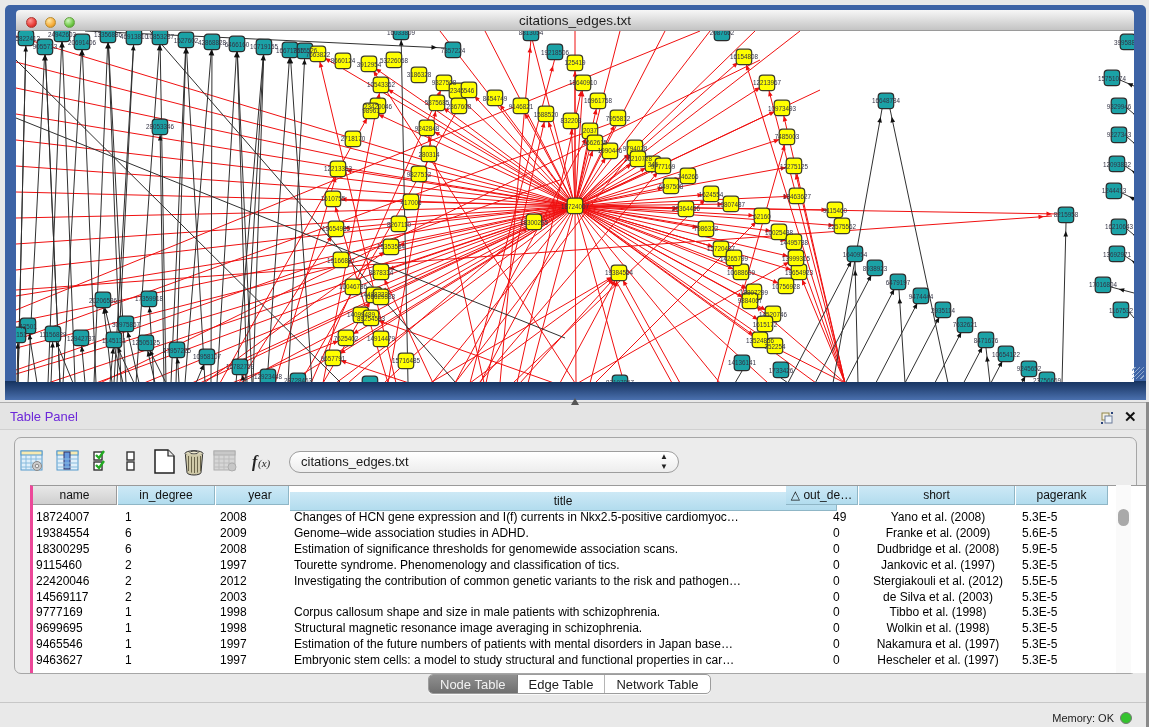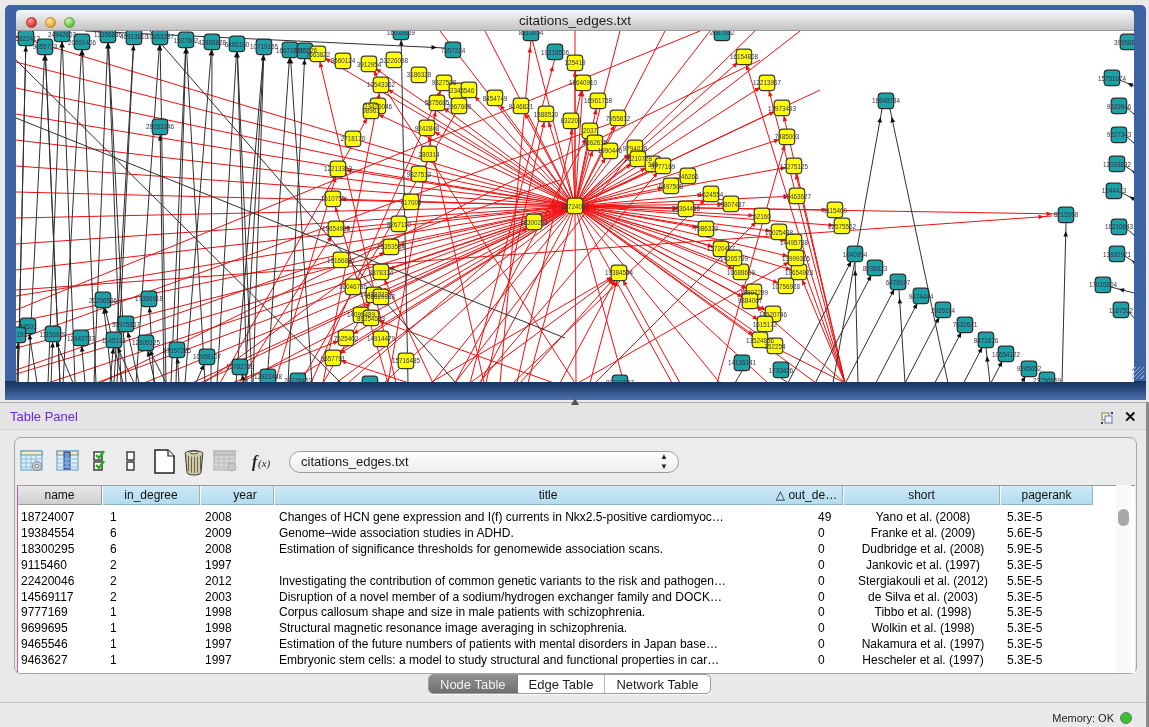--- a/index.html
+++ b/index.html
@@ -33,22 +33,22 @@
 .tp-float { position:absolute; left:1101px; top:412px; width:13px; height:13px; }
 .tp-x { position:absolute; left:1124px; top:408px; font-size:15px; font-weight:bold; color:#111; }
 
 .panel { position:absolute; left:14px; top:437px; width:1123px; height:237px;
   border:1px solid #a6a6a6; border-radius:7px; background:#ececec; }
 .combo { position:absolute; left:289px; top:451px; width:390px; height:22px; background:linear-gradient(#ffffff,#ededed);
   border:1px solid #9d9d9d; border-radius:11px; font-size:13px; color:#1a1a1a; line-height:20px; padding-left:11px; }
 .combo .ar { position:absolute; right:10px; top:0px; font-size:8px; color:#222; line-height:10px; text-align:center; }
 
 
-.tbl { position:absolute; left:17px; top:485px; width:1118px; height:188px; background:#fff;
-  border-left:1px solid #ec4899; border-top:1px solid #9a9a9a; overflow:hidden; font-size:12px; }
+.tbl { position:absolute; left:30px; top:485px; width:1118px; height:188px; background:#fff;
+  border-left:3px solid #ec4899; border-top:1px solid #9a9a9a; overflow:hidden; font-size:12px; }
 .th { position:absolute; top:0; height:19px; background:linear-gradient(#cde9f6,#b2dcee);
   border-right:1px solid #8fb6c6; border-bottom:1px solid #8fb6c6; text-align:center; line-height:18px; color:#111; }
 .th0 { background:linear-gradient(#e8e8e8,#cfcfcf); border-right:1px solid #9a9a9a; border-bottom:1px solid #9a9a9a; }
 .tr { position:absolute; left:0; width:1080px; height:16px; line-height:16px; color:#000; white-space:nowrap; }
 .tr > div { position:absolute; top:0; height:16px; overflow:hidden; }
 .c0 { left:3px;   width:80px; }
 .c1 { left:92px;  width:90px; }
 .c2 { left:187px; width:70px; }
 .c3 { left:261px; width:492px; }
 .c4 { left:756px; width:70px;margin-left:44px; }
@@ -436,21 +436,21 @@
 
   <text x="232" y="19" font-family="Liberation Serif, serif" font-style="italic" font-weight="bold" font-size="16" fill="#222">f</text>
   <text x="238" y="19" font-family="Liberation Serif, serif" font-style="italic" font-size="11" fill="#222">(x)</text>
 </svg>
 <div class="combo">citations_edges.txt<div class="ar">▲<br>▼</div></div>
 
 <div class="tbl">
   <div class="th th0" style="left:0;width:84px;">name</div>
   <div class="th" style="left:85px;width:97px;">in_degree</div>
   <div class="th" style="left:183px;width:73px;padding-left:16px;">year</div>
-  <div class="th" style="left:257px;width:547px;">title</div>
+  <div class="th" style="left:257px;width:547px;margin-top:6px;">title</div>
   <div class="th" style="left:753px;width:72px;">△ out_de…</div>
   <div class="th" style="left:826px;width:156px;">short</div>
   <div class="th" style="left:983px;width:92px;">pagerank</div>
   <div class="rows" style="position:absolute;top:20px;left:0;width:1080px;">
 <div class="tr" style="top:3.0px">
         <div class="c0">18724007</div>
         <div class="c1">1</div>
         <div class="c2">2008</div>
         <div class="c3">Changes of HCN gene expression and I(f) currents in Nkx2.5-positive cardiomyoc…</div>
         <div class="c4">49</div>
@@ -472,38 +472,38 @@
         <div class="c2">2008</div>
         <div class="c3">Estimation of significance thresholds for genomewide association scans.</div>
         <div class="c4">0</div>
         <div class="c5">Dudbridge et al. (2008)</div>
         <div class="c6">5.9E-5</div>
       </div>
 <div class="tr" style="top:50.7px">
         <div class="c0">9115460</div>
         <div class="c1">2</div>
         <div class="c2">1997</div>
+        <div class="c3">Tourette syndrome. Phenomenology and classification of tics.</div>
         <div class="c4">0</div>
         <div class="c5">Jankovic et al. (1997)</div>
         <div class="c6">5.3E-5</div>
       </div>
 <div class="tr" style="top:66.6px">
         <div class="c0">22420046</div>
         <div class="c1">2</div>
         <div class="c2">2012</div>
         <div class="c3">Investigating the contribution of common genetic variants to the risk and pathogen…</div>
         <div class="c4">0</div>
         <div class="c5">Stergiakouli et al. (2012)</div>
         <div class="c6">5.5E-5</div>
       </div>
 <div class="tr" style="top:82.5px">
         <div class="c0">14569117</div>
         <div class="c1">2</div>
         <div class="c2">2003</div>
-        <div class="c3">Disruption of a novel member of a sodium/hydrogen exchanger family and DOCK…</div>
         <div class="c4">0</div>
         <div class="c5">de Silva et al. (2003)</div>
         <div class="c6">5.3E-5</div>
       </div>
 <div class="tr" style="top:98.4px">
         <div class="c0">9777169</div>
         <div class="c1">1</div>
         <div class="c2">1998</div>
         <div class="c3">Corpus callosum shape and size in male patients with schizophrenia.</div>
         <div class="c4">0</div>

